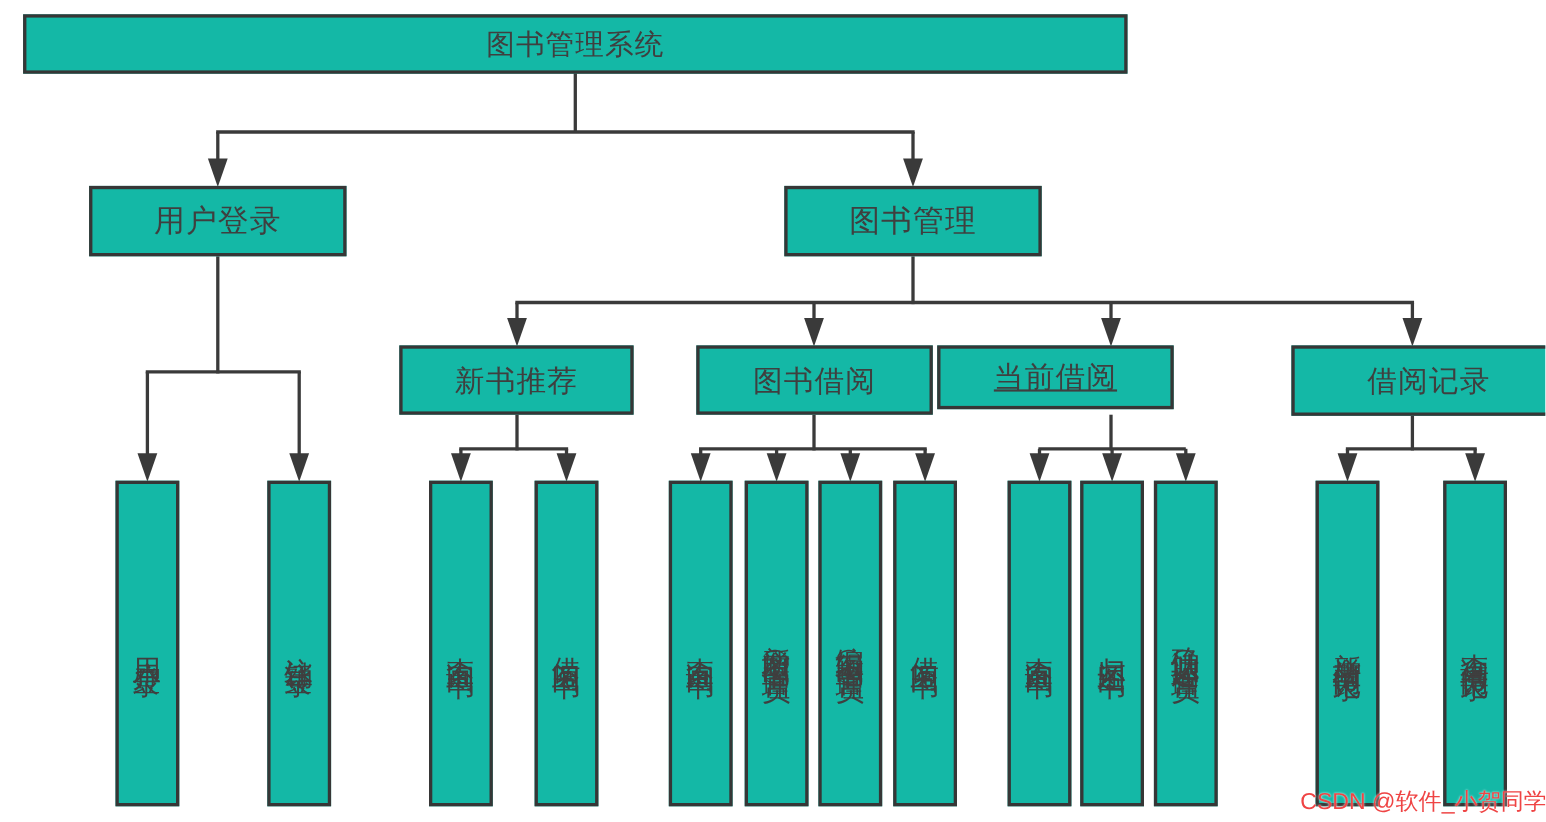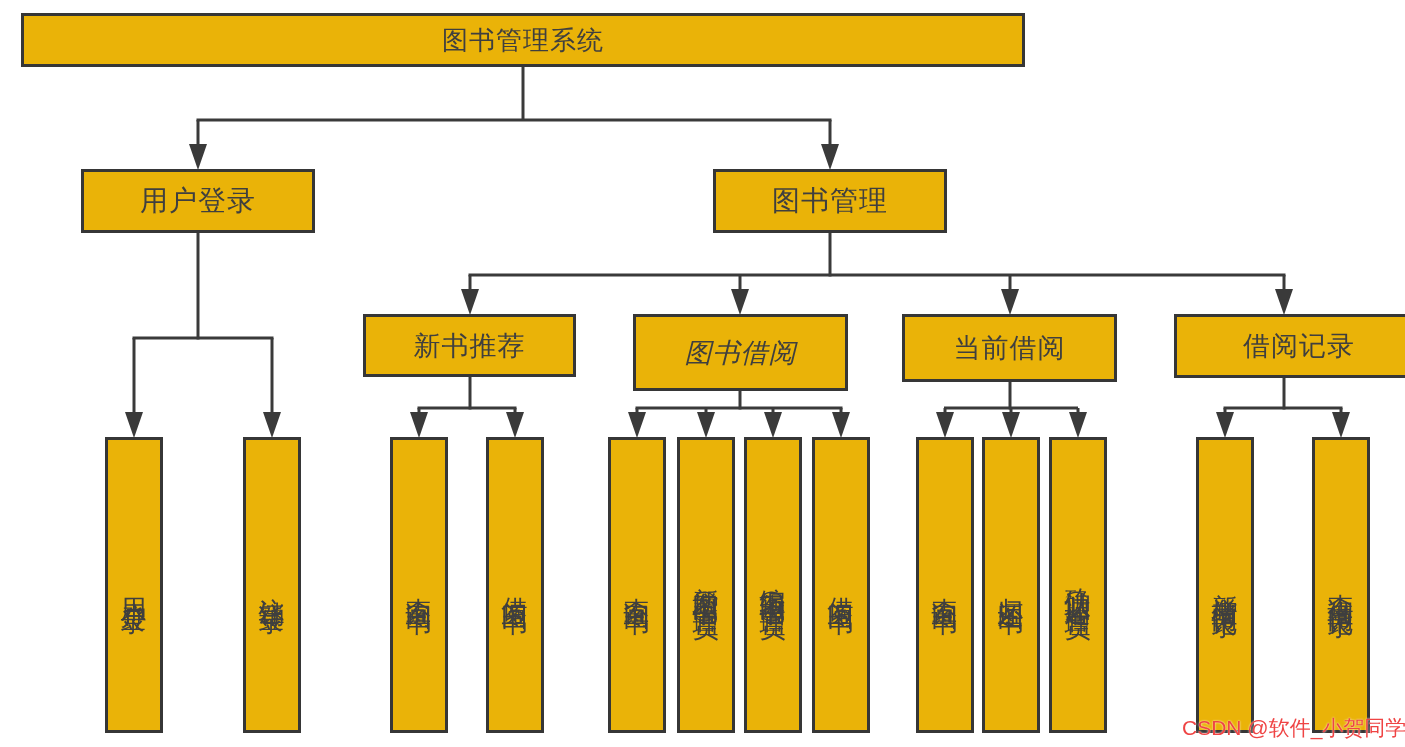--- a/index.html
+++ b/index.html
@@ -7,21 +7,21 @@
     position:relative; width:1405px; height:747px;
     background:#ffffff; overflow:hidden;
     font-family:"Liberation Sans", sans-serif;
     color:#3f3f3f;
   }
   .edges { position:absolute; left:0; top:0; width:1405px; height:747px; }
   .edges line { stroke:#3a3a3a; stroke-width:3; }
   .edges polygon { fill:#3a3a3a; stroke:none; }
   .node {
     position:absolute; box-sizing:border-box;
-    border:3px solid #363636; background:#eab308;
+    border:3px solid #363636; background:#14b8a6;
     display:flex; align-items:center; justify-content:center;
     text-align:center;
   }
   .node.lvl1 { font-size:26px; letter-spacing:1px; }
   .node.lvl2 { font-size:28px; letter-spacing:1px; }
   .node.lvl3 { font-size:27px; letter-spacing:1px; }
   .node.leaf span {
     writing-mode:vertical-rl; text-orientation:mixed;
     font-size:26px; letter-spacing:4px; line-height:1;
     white-space:nowrap;
@@ -120,24 +120,24 @@
   <div class="node lvl2" style="left:81px; top:169px; width:234px; height:64px;">
     <span>用户登录</span>
   </div>
   <div class="node lvl3" style="left:363px; top:314px; width:213px; height:63px;">
     <span>新书推荐</span>
   </div>
 
   <div class="node lvl2" style="left:713px; top:169px; width:234px; height:64px;">
     <span>图书管理</span>
   </div>
-  <div class="node lvl3" style="left:633px; top:314px; width:215px; height:77px;font-style:italic;">
+  <div class="node lvl3" style="left:633px; top:314px; width:215px; height:63px;">
     <span>图书借阅</span>
   </div>
-  <div class="node lvl3" style="left:902px; top:314px; width:215px; height:68px;">
+  <div class="node lvl3" style="left:852px; top:314px; width:215px; height:58px;text-decoration:underline;">
     <span>当前借阅</span>
   </div>
   <div class="node lvl3" style="left:1174px; top:314px; width:250px; height:64px;">
     <span>借阅记录</span>
   </div>
 
   <div class="node leaf" style="left:105px; top:437px; width:58px; height:296px;">
     <span>用户登录</span>
   </div>
   <div class="node leaf" style="left:243px; top:437px; width:58px; height:296px;">

